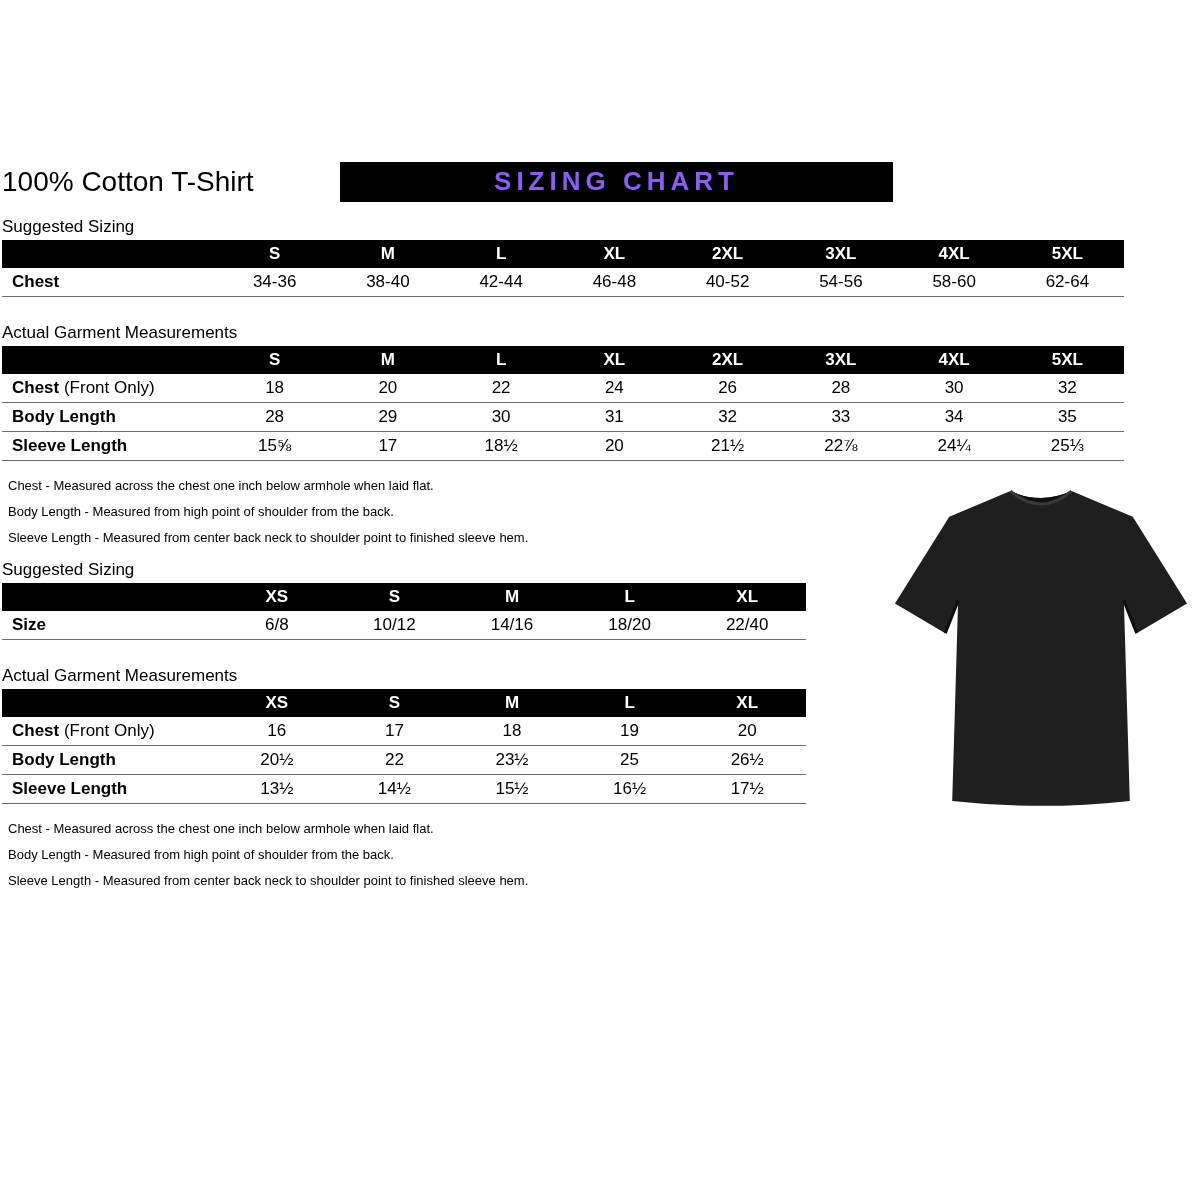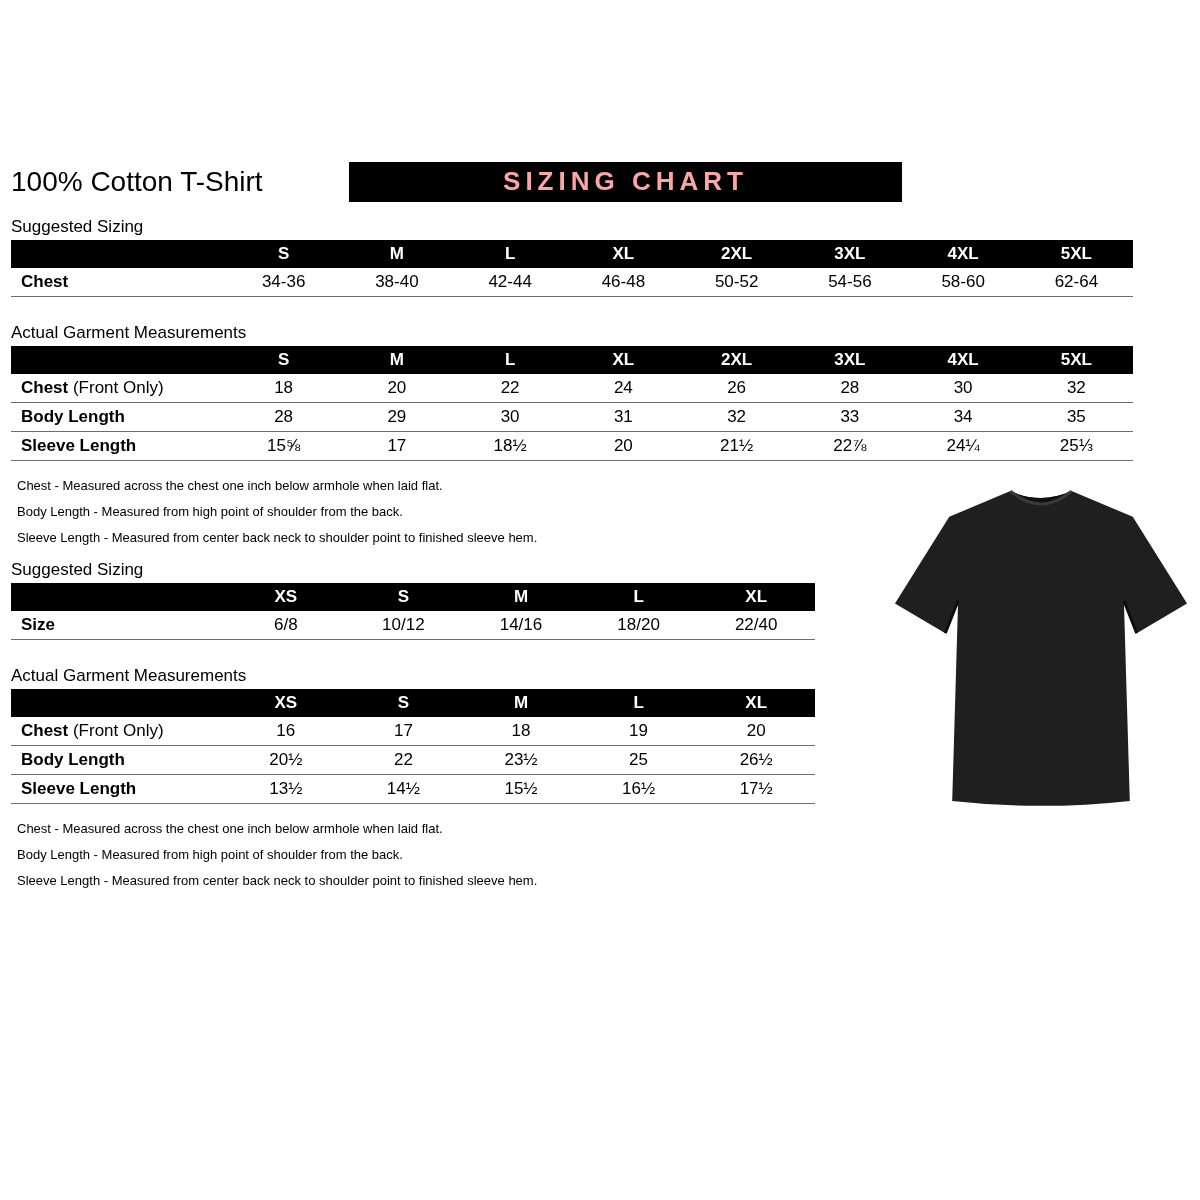--- a/index.html
+++ b/index.html
@@ -10,35 +10,35 @@
     color: #000;
   }
   .page {
     position: relative;
     width: 1200px;
     height: 1200px;
     overflow: hidden;
     background: #fff;
   }
   .content {
-    padding: 162px 0 0 11px;
+    padding: 162px 0 0 2px;
   }
   .header-row {
     display: flex;
     align-items: center;
   }
   .page-title {
     font-size: 28px;
     font-weight: 400;
     width: 338px;
     white-space: nowrap;
   }
   .banner {
     background: #000;
-    color: #fca5a5;
+    color: #8b5cf6;
     font-weight: bold;
     font-size: 26px;
     letter-spacing: 5px;
     text-align: center;
     width: 553px;
     padding: 4px 0 5px 0;
   }
   .section-label {
     font-size: 17px;
     font-weight: 400;
@@ -127,21 +127,21 @@
             <th>5XL</th>
           </tr>
         </thead>
         <tbody>
           <tr>
             <td class="row-label"><span class="row-label-main">Chest</span></td>
             <td>34-36</td>
             <td>38-40</td>
             <td>42-44</td>
             <td>46-48</td>
-            <td>50-52</td>
+            <td>40-52</td>
             <td>54-56</td>
             <td>58-60</td>
             <td>62-64</td>
           </tr>
         </tbody>
       </table>
 
     <div class="section-label tight">Actual Garment Measurements</div>
     <table class="adult-table">
         <colgroup>

